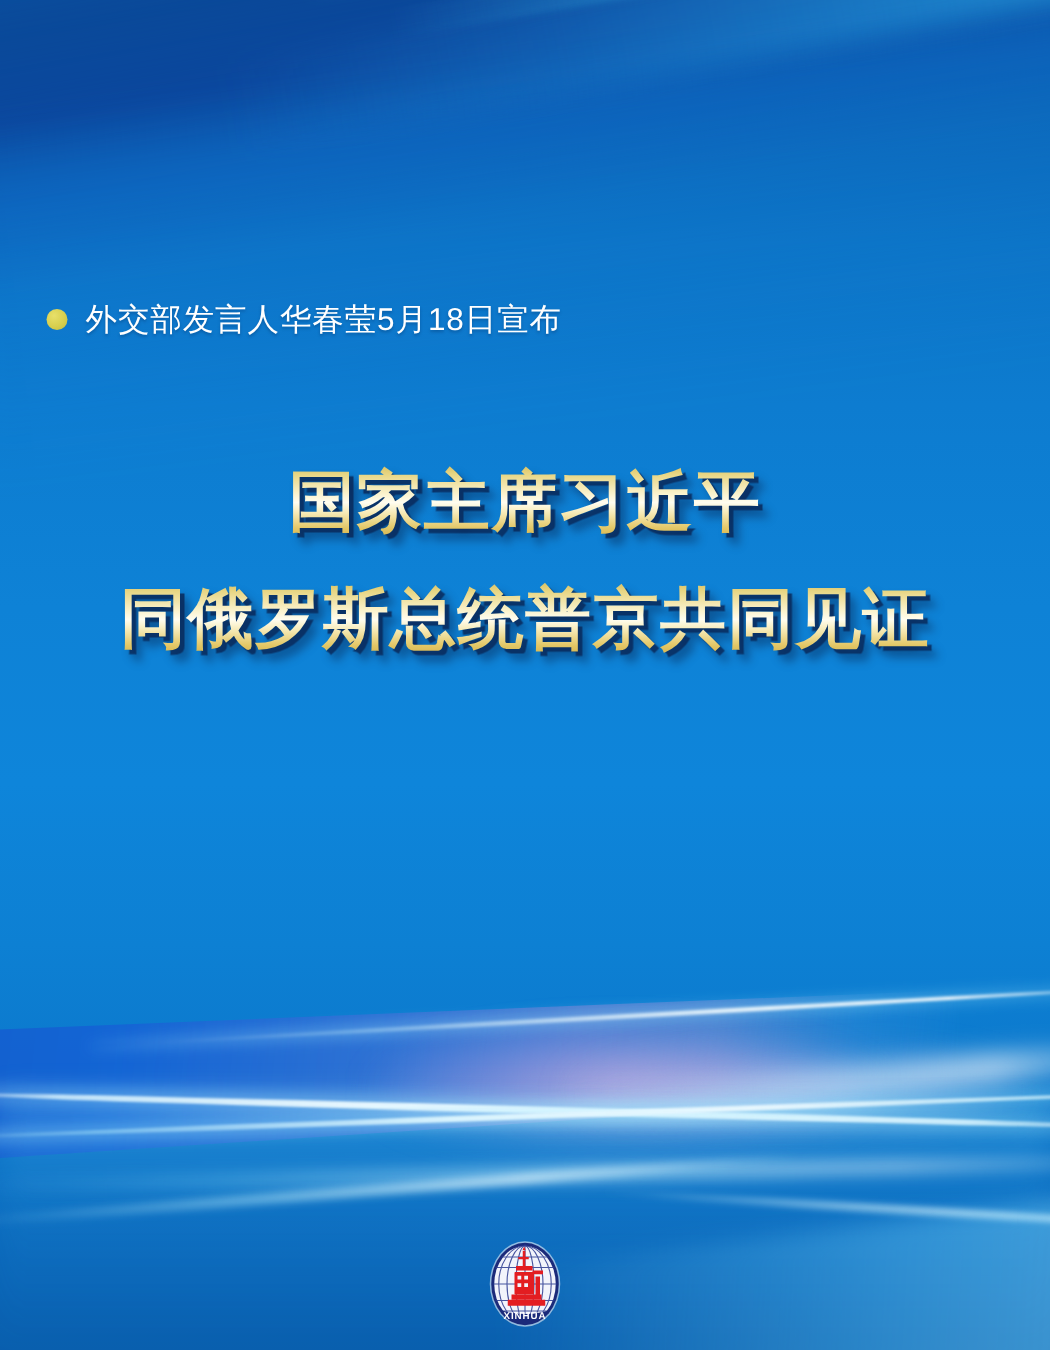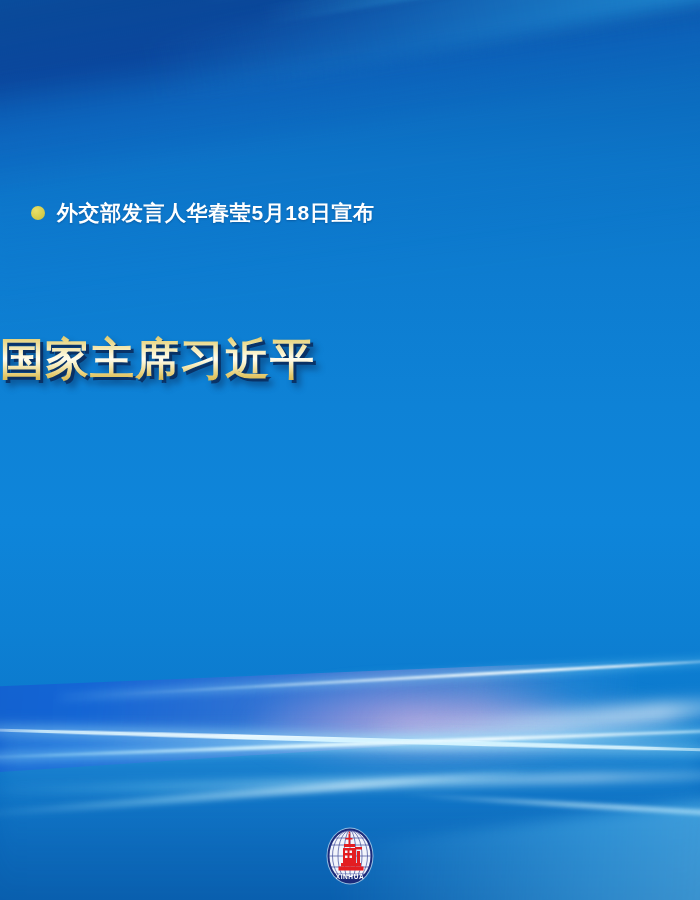--- a/index.html
+++ b/index.html
@@ -273,45 +273,44 @@
 
   
   .subtitle-row {
     position: absolute;
     left: 31px;
     top: 199px;
     display: flex;
     align-items: center;
     gap: 12px;
     z-index: 5;
-    font-weight: bold;
   }
   .bullet-dot {
     width: 14px;
     height: 14px;
     border-radius: 50%;
     background: radial-gradient(circle at 36% 32%, #e8e06a 0%, #d7cf4e 55%, #c4bc3c 100%);
     flex: none;
   }
   .subtitle-text {
     color: #ffffff;
     font-size: 21px;
     letter-spacing: 0.6px;
     white-space: nowrap;
     text-shadow: 0 1px 2px rgba(3,40,90,0.35);
   }
 
   
   .headline {
     position: absolute;
     left: 0;
-    top: 320px;
+    top: 296px;
     width: 700px;
     z-index: 5;
-    text-align: left;
+    text-align: center;
   }
   .hl-line {
     font-size: 44px;
     font-weight: bold;
     line-height: 78px;
     letter-spacing: 1px;
     white-space: nowrap;
     background-image: linear-gradient(180deg,
         #a98b2e 0%,
         #c9a93c 9%,
@@ -352,20 +351,21 @@
   <div class="streak streak-a"></div>
   <div class="streak streak-b"></div>
 
   <div class="subtitle-row">
     <span class="bullet-dot"></span>
     <span class="subtitle-text">外交部发言人华春莹5月18日宣布</span>
   </div>
 
   <div class="headline">
     <div class="hl-line">国家主席习近平</div>
+    <div class="hl-line">同俄罗斯总统普京共同见证</div>
   </div>
 
   <div class="bottom-wrap">
     <div class="wedge"></div>
     <div class="pink-glow"></div>
     <div class="pink-glow2"></div>
     <div class="ribbon ribbon-4"></div>
     <div class="ribbon ribbon-5"></div>
     <div class="ribbon ribbon-3"></div>
     <div class="ribbon ribbon-1"></div>

